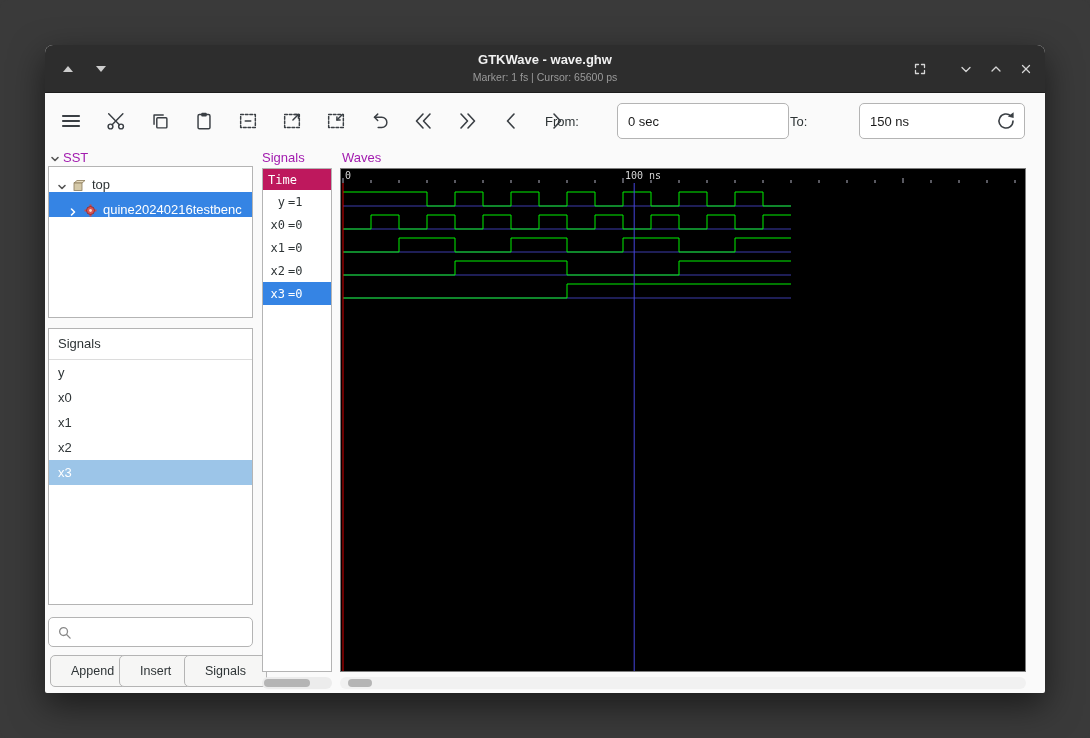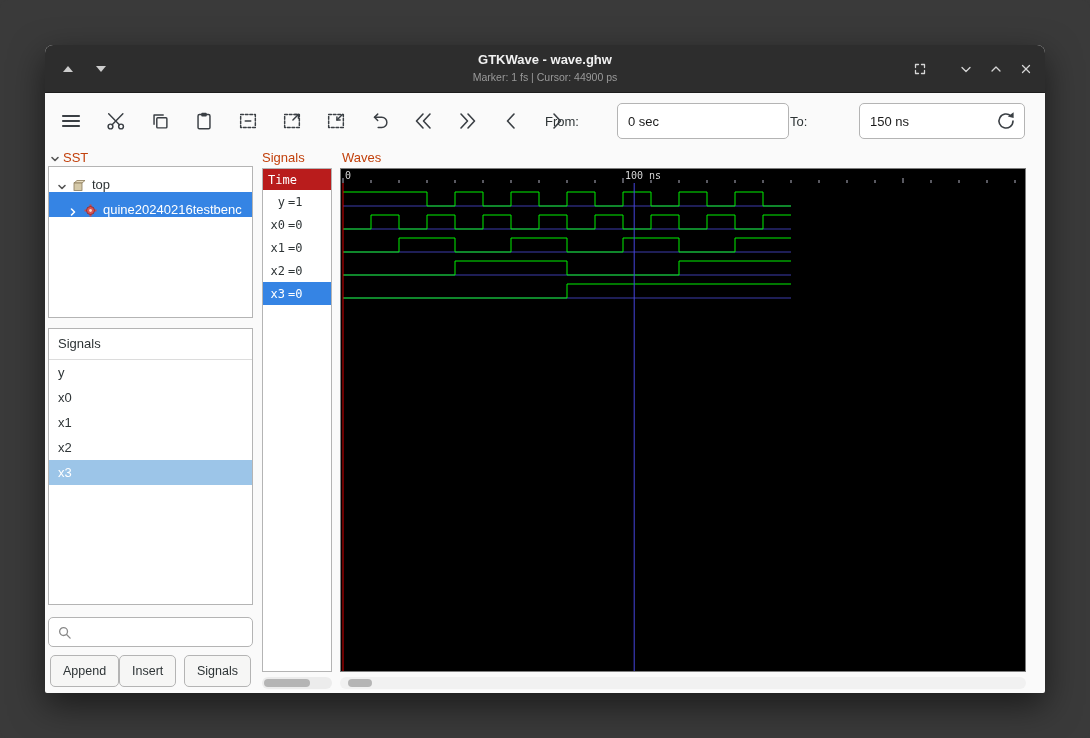--- a/index.html
+++ b/index.html
@@ -22,45 +22,45 @@
   .wicon{stroke:#d5d5d5;fill:none;stroke-width:1.3;stroke-linecap:round;stroke-linejoin:round;}
   
   .tbtn{position:absolute;top:58px;width:36px;height:36px;border:none;background:transparent;
         display:flex;align-items:center;justify-content:center;border-radius:5px;cursor:pointer;padding:0;}
   .ticon{stroke:#3a3f44;fill:none;stroke-width:1.6;stroke-linecap:round;stroke-linejoin:round;}
   .tlabel{position:absolute;top:69px;font-size:13px;color:#2e3436;}
   .tinput{position:absolute;top:58px;height:36px;border:1px solid #b4b4b4;border-radius:5px;
           background:#fff;font-size:13px;padding:0 10px;box-sizing:border-box;color:#1a1a1a;
           font-family:"Liberation Sans",sans-serif;}
   
-  .seclabel{position:absolute;font-size:13px;color:#c2410c;}
+  .seclabel{position:absolute;font-size:13px;color:#a21caf;}
   
   .tree-panel{position:absolute;left:3px;top:121px;width:205px;height:152px;background:#fff;
               border:1px solid #b4b4b4;box-sizing:border-box;overflow:hidden;}
   .tree-row{height:25px;display:flex;align-items:flex-end;gap:6px;font-size:13px;padding-left:8px;
             white-space:nowrap;overflow:hidden;cursor:default;}
   .tree-row.selected{background:#3584e4;color:#fff;padding-left:19px;}
   
   .sigpanel{position:absolute;left:3px;top:283px;width:205px;height:277px;background:#fff;
             border:1px solid #b4b4b4;box-sizing:border-box;overflow:hidden;}
   .sigpanel .hdr{height:30px;line-height:30px;padding-left:9px;font-size:13px;border-bottom:1px solid #dcdcdc;}
   .sigitem{height:25px;line-height:25px;padding-left:9px;font-size:13px;cursor:default;}
   .sigitem.selected{background:#9cc5e8;color:#fff;}
   .search{position:absolute;left:3px;top:572px;width:205px;height:30px;background:#fff;
           border:1px solid #b4b4b4;border-radius:5px;box-sizing:border-box;display:flex;
           align-items:center;gap:6px;padding-left:8px;}
   .search input{border:none;outline:none;flex:1;font-size:13px;background:transparent;min-width:0;}
   .abtn{position:absolute;top:610px;height:32px;background:#f6f6f5;border:1px solid #b4b4b4;
-        border-radius:5px;font-size:12.5px;color:#2e3436;padding:0 12px;cursor:pointer;
+        border-radius:5px;font-size:12.5px;color:#2e3436;padding:0 20px;cursor:pointer;
         font-family:"Liberation Sans",sans-serif;}
   
   .valpanel{position:absolute;left:217px;top:123px;width:70px;height:504px;background:#fff;
             border:1px solid #b4b4b4;box-sizing:border-box;overflow:hidden;
             font-family:"DejaVu Sans Mono",monospace;font-size:12px;}
-  .time-hdr{height:21px;background:#b91c1c;color:#fff;display:flex;align-items:center;
+  .time-hdr{height:21px;background:#be185d;color:#fff;display:flex;align-items:center;
             padding-left:5px;font-size:12px;}
   .val-row{height:23px;display:flex;align-items:center;padding-left:2px;cursor:default;}
   .val-row .nm{display:inline-block;width:20px;text-align:right;margin-right:3px;}
   .val-row.selected{background:#3584e4;color:#fff;}
   .splitter{position:absolute;left:288px;top:123px;width:6px;height:504px;cursor:col-resize;}
   
   .wavepanel{position:absolute;left:295px;top:123px;width:686px;height:504px;background:#000;
              border:1px solid #7d7d7d;box-sizing:border-box;}
   
   .hsb{position:absolute;top:632px;height:12px;border-radius:6px;background:#ececec;}
@@ -73,21 +73,21 @@
   <div class="window">
 
     <div class="titlebar">
       <button class="tb-btn" style="left:12px">
           <span class="tri-up"></span>
         </button>
       <button class="tb-btn" style="left:45px">
           <span class="tri-down"></span>
         </button>
       <div class="tb-title">GTKWave - wave.ghw</div>
-      <div class="tb-sub">Marker: 1 fs  |  Cursor: 44900 ps</div>
+      <div class="tb-sub">Marker: 1 fs  |  Cursor: 65600 ps</div>
       <button class="tb-btn" style="left:864px">
         <svg class="wicon" width="16" height="16" viewBox="0 0 16 16">
             <path d="M3.5 6.5 v-3 h3 M9.5 3.5 h3 v3 M12.5 9.5 v3 h-3 M6.5 12.5 h-3 v-3"></path>
           </svg>
       </button>
       <button class="tb-btn" style="left:910px">
         <svg class="wicon" width="16" height="16" viewBox="0 0 16 16">
             <polyline points="4,6.5 8,10.5 12,6.5"></polyline>
           </svg>
       </button>

